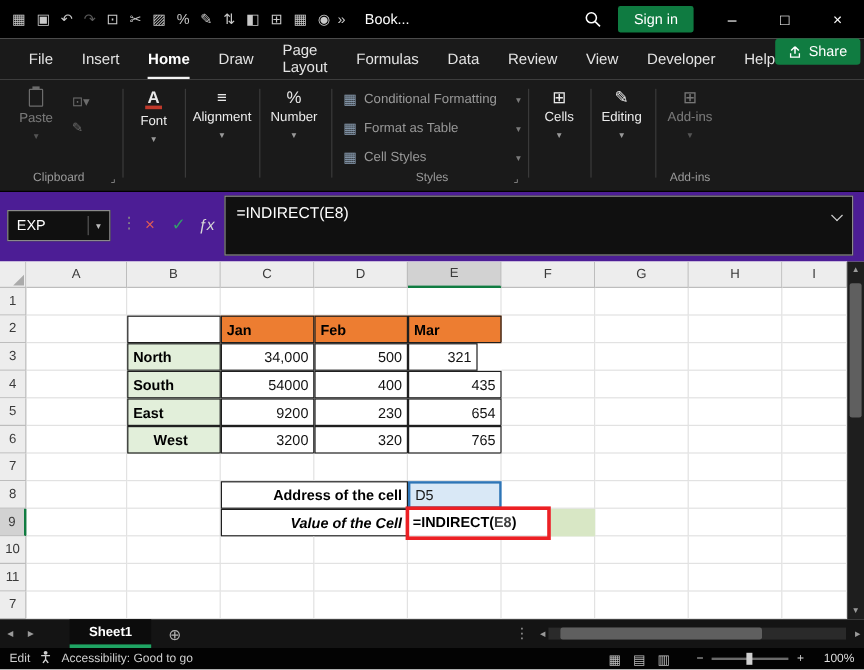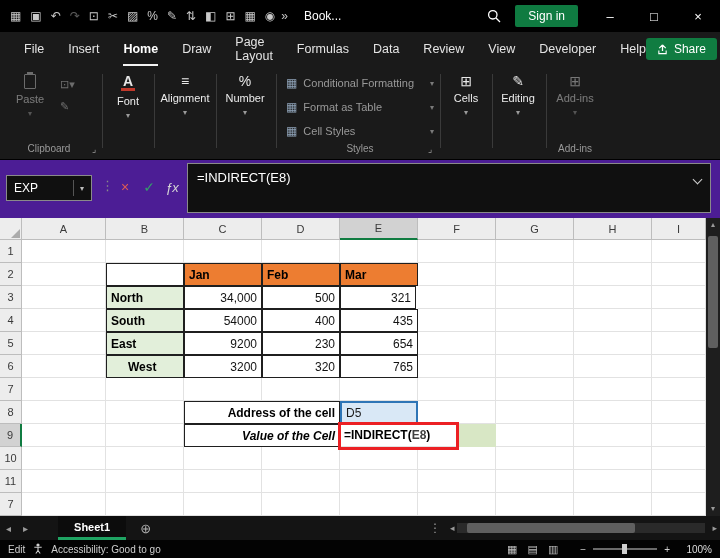--- a/index.html
+++ b/index.html
@@ -12,21 +12,21 @@
   .qat-icon{font-size:12px;color:#c9c9c9;cursor:default}
   .dim{opacity:.45}
   #qat-overflow{font-size:12px;color:#c9c9c9;margin-left:6px}
   #doc-name{color:#fff;font-size:12px;margin:0 16px;white-space:nowrap}
   #search-btn{margin-left:auto;margin-right:14px;display:flex;align-items:center}
   #signin{background:#0F7B41;color:#fff;font-size:12px;padding:4px 13px;border-radius:2px;cursor:pointer}
   #win-controls{display:flex;margin-left:10px}
   .win-btn{width:44px;height:32px;display:flex;align-items:center;justify-content:center;color:#fff;font-size:13px;cursor:pointer}
 
   
-  #menubar{position:absolute;left:0;top:32px;width:720px;height:34px;background:#1a1a1a;display:flex;align-items:center}
+  #menubar{position:absolute;left:0;top:32px;width:720px;height:34px;background:#1a1a1a;display:flex;align-items:flex-start}
   #menu-items{display:flex;gap:24px;padding-left:24px;height:100%;align-items:center}
   .menu-item{color:#e4e4e4;font-size:12.5px;height:100%;display:flex;align-items:center;border-bottom:2px solid transparent;border-top:2px solid transparent;cursor:pointer}
   .menu-item.active{color:#fff;font-weight:700;border-bottom:2px solid #f3f3f3}
   #share-btn{margin-left:auto;margin-right:12px;background:#107C41;color:#fff;font-size:12px;padding:4px 11px;border-radius:3px;display:flex;align-items:center;gap:6px;cursor:pointer}
 
   
   #ribbon{position:absolute;left:0;top:66px;width:720px;height:94px;background:#1a1a1a;border-bottom:1px solid #000}
   .rg-sep{position:absolute;top:8px;height:74px;width:1px;background:#3a3a3a}
   .collapsed{position:absolute;top:8px;display:flex;flex-direction:column;align-items:center;gap:4px;color:#ececec;font-size:11px;cursor:pointer}
   .collapsed .cicon{font-size:14px;line-height:14px;color:#e8e8e8}
@@ -289,21 +289,21 @@
     <div class="cell bdr c-month" style="left: 340px; top: 45px; width: 78px; height: 23px;">Mar</div>
     <div class="cell bdr c-month" style="left: 262px; top: 45px; width: 78px; height: 23px;">Feb</div>
     <div class="cell" style="left: 418px; top: 45px; width: 78px; height: 23px;"></div>
     <div class="cell" style="left: 496px; top: 45px; width: 78px; height: 23px;"></div>
     <div class="cell" style="left: 574px; top: 45px; width: 78px; height: 23px;"></div>
     <div class="cell" style="left: 652px; top: 45px; width: 54px; height: 23px;"></div>
     <div class="cell" style="left: 22px; top: 68px; width: 84px; height: 23px;"></div>
     <div class="cell bdr c-name" style="left: 106px; top: 68px; width: 78px; height: 23px;">North</div>
     <div class="cell bdr c-num" style="left: 184px; top: 68px; width: 78px; height: 23px;">34,000</div>
     <div class="cell bdr c-num" style="left: 262px; top: 68px; width: 78px; height: 23px;">500</div>
-    <div class="cell bdr c-num" style="left: 340px; top: 68px; width: 76px; height: 23px;">321</div>
+    <div class="cell bdr c-num" style="left: 340px; top: 68px; width: 58px; height: 23px;">321</div>
     <div class="cell" style="left: 418px; top: 68px; width: 78px; height: 23px;"></div>
     <div class="cell" style="left: 496px; top: 68px; width: 78px; height: 23px;"></div>
     <div class="cell" style="left: 574px; top: 68px; width: 78px; height: 23px;"></div>
     <div class="cell" style="left: 652px; top: 68px; width: 54px; height: 23px;"></div>
     <div class="cell" style="left: 22px; top: 91px; width: 84px; height: 23px;"></div>
     <div class="cell bdr c-name" style="left: 106px; top: 91px; width: 78px; height: 23px;">South</div>
     <div class="cell bdr c-num" style="left: 184px; top: 91px; width: 78px; height: 23px;">54000</div>
     <div class="cell bdr c-num" style="left: 262px; top: 91px; width: 78px; height: 23px;">400</div>
     <div class="cell bdr c-num" style="left: 340px; top: 91px; width: 78px; height: 23px;">435</div>
     <div class="cell" style="left: 418px; top: 91px; width: 78px; height: 23px;"></div>

